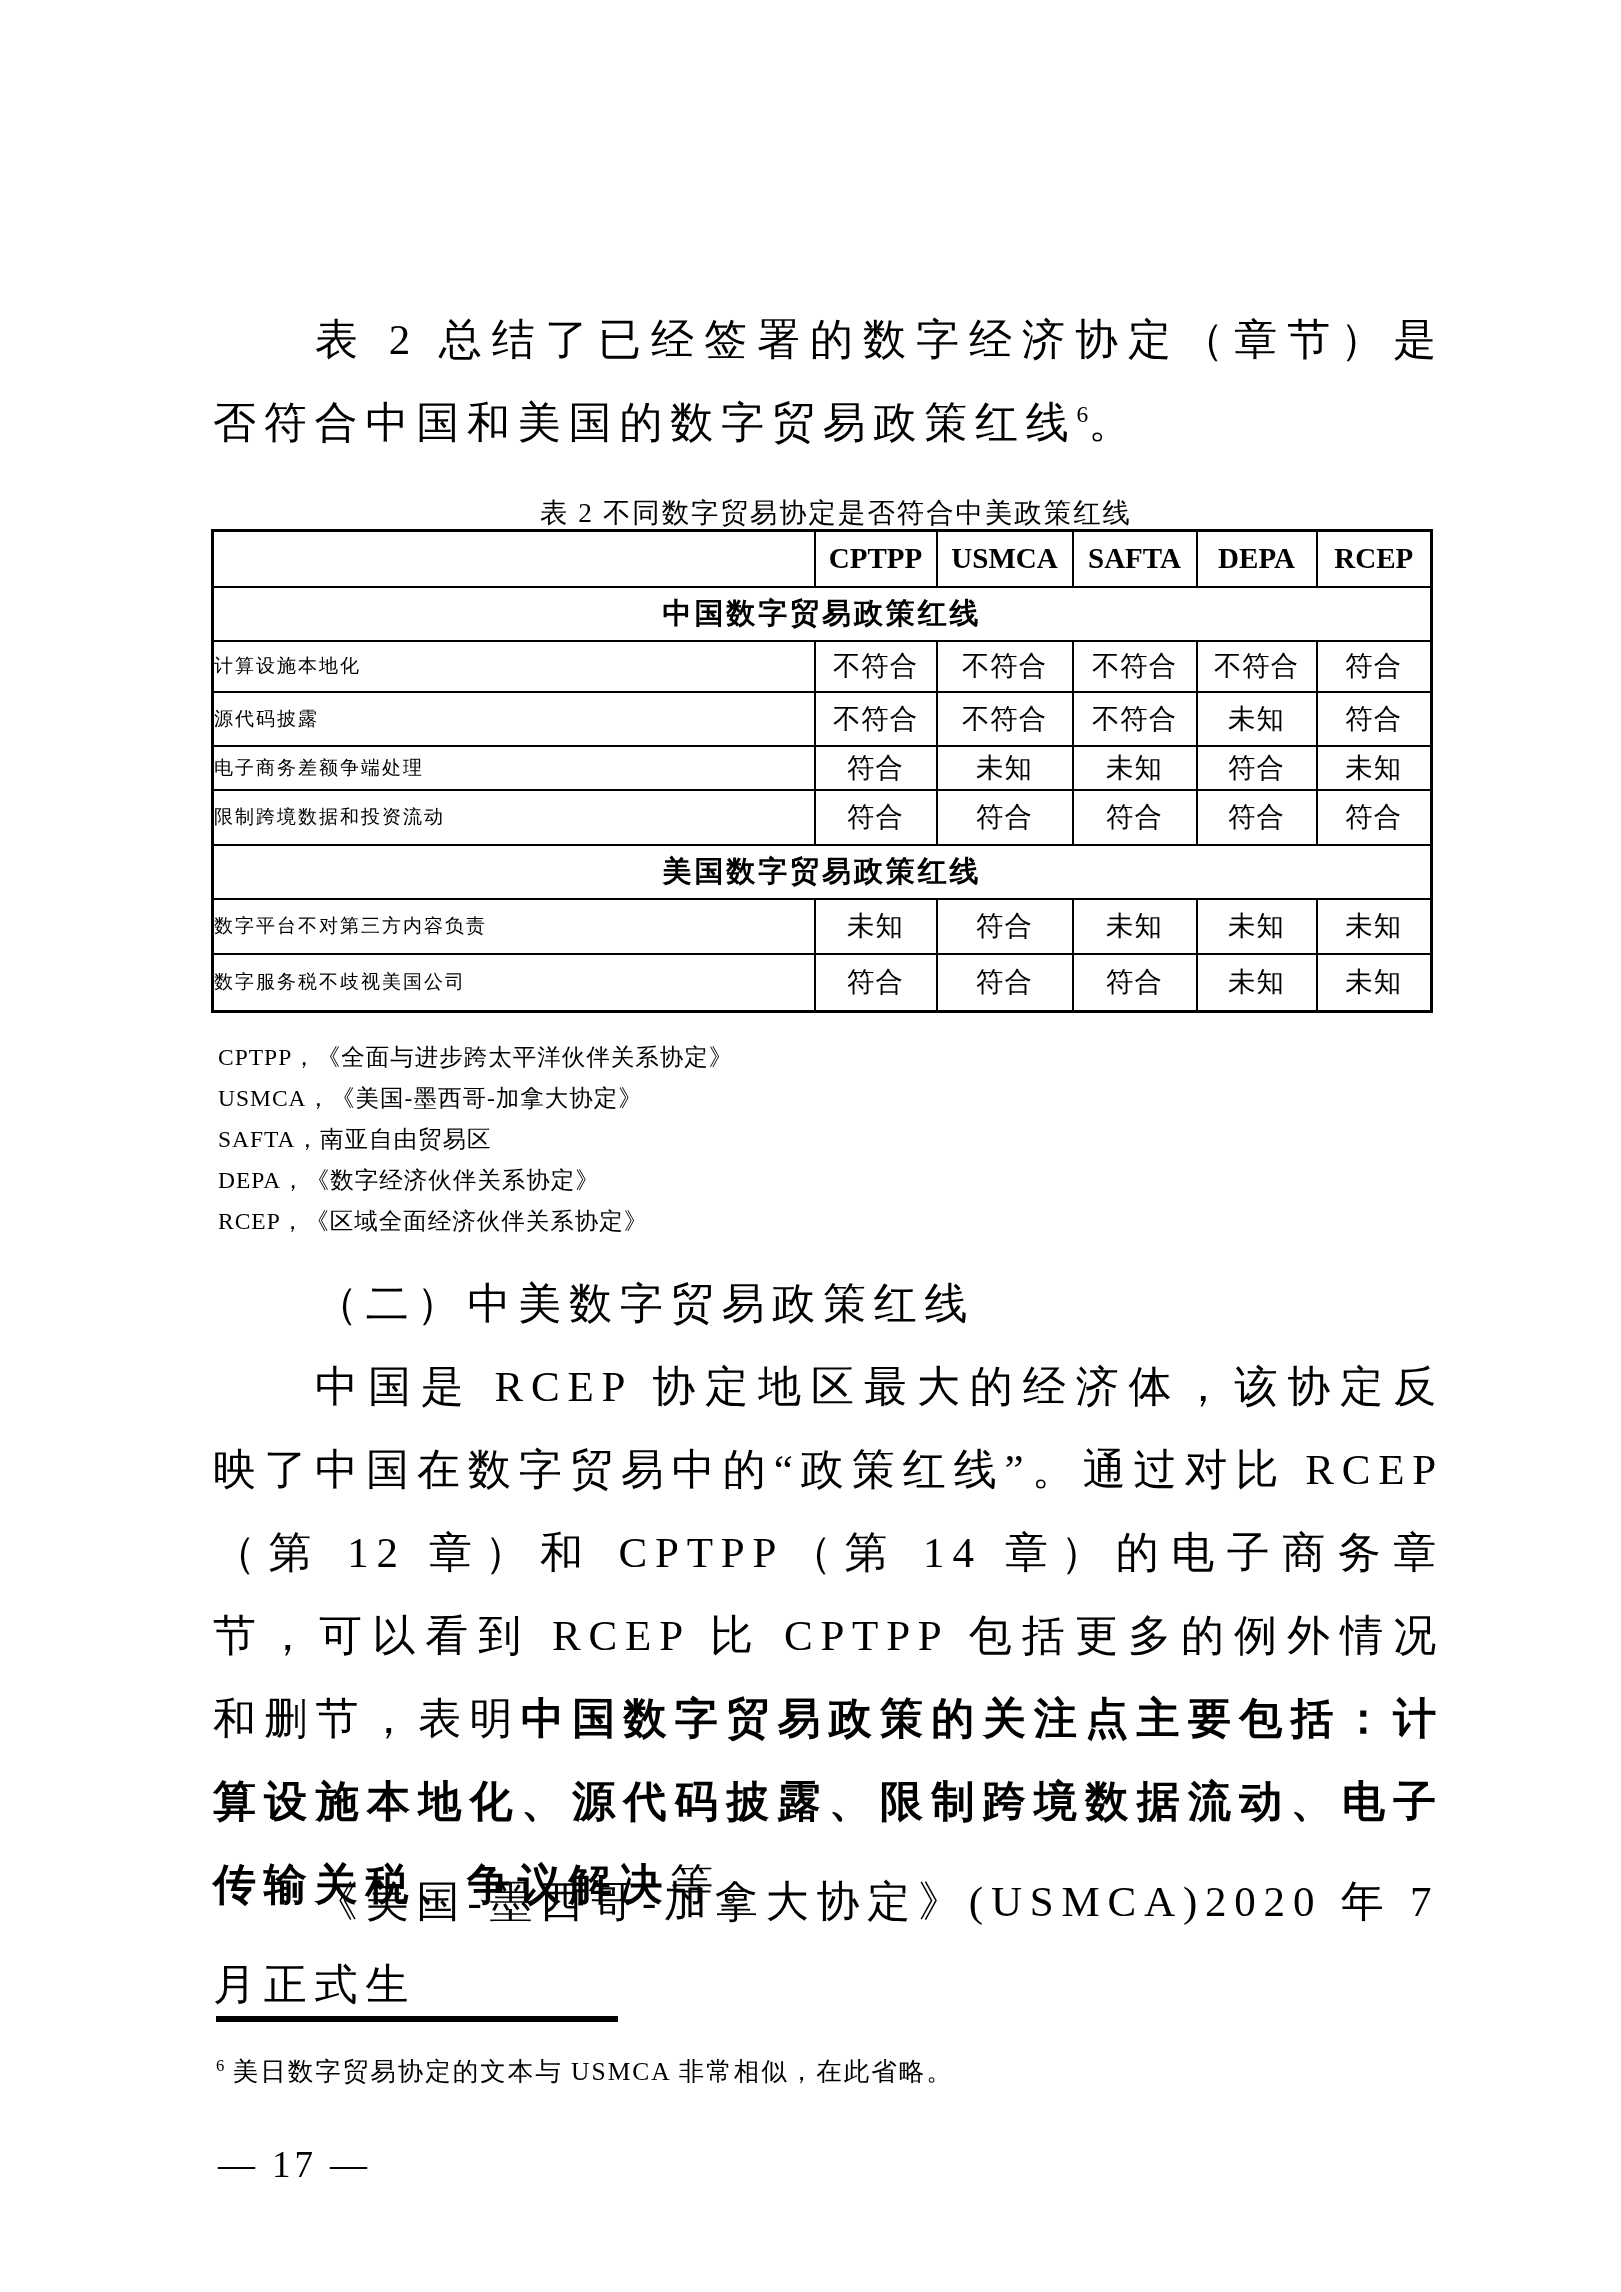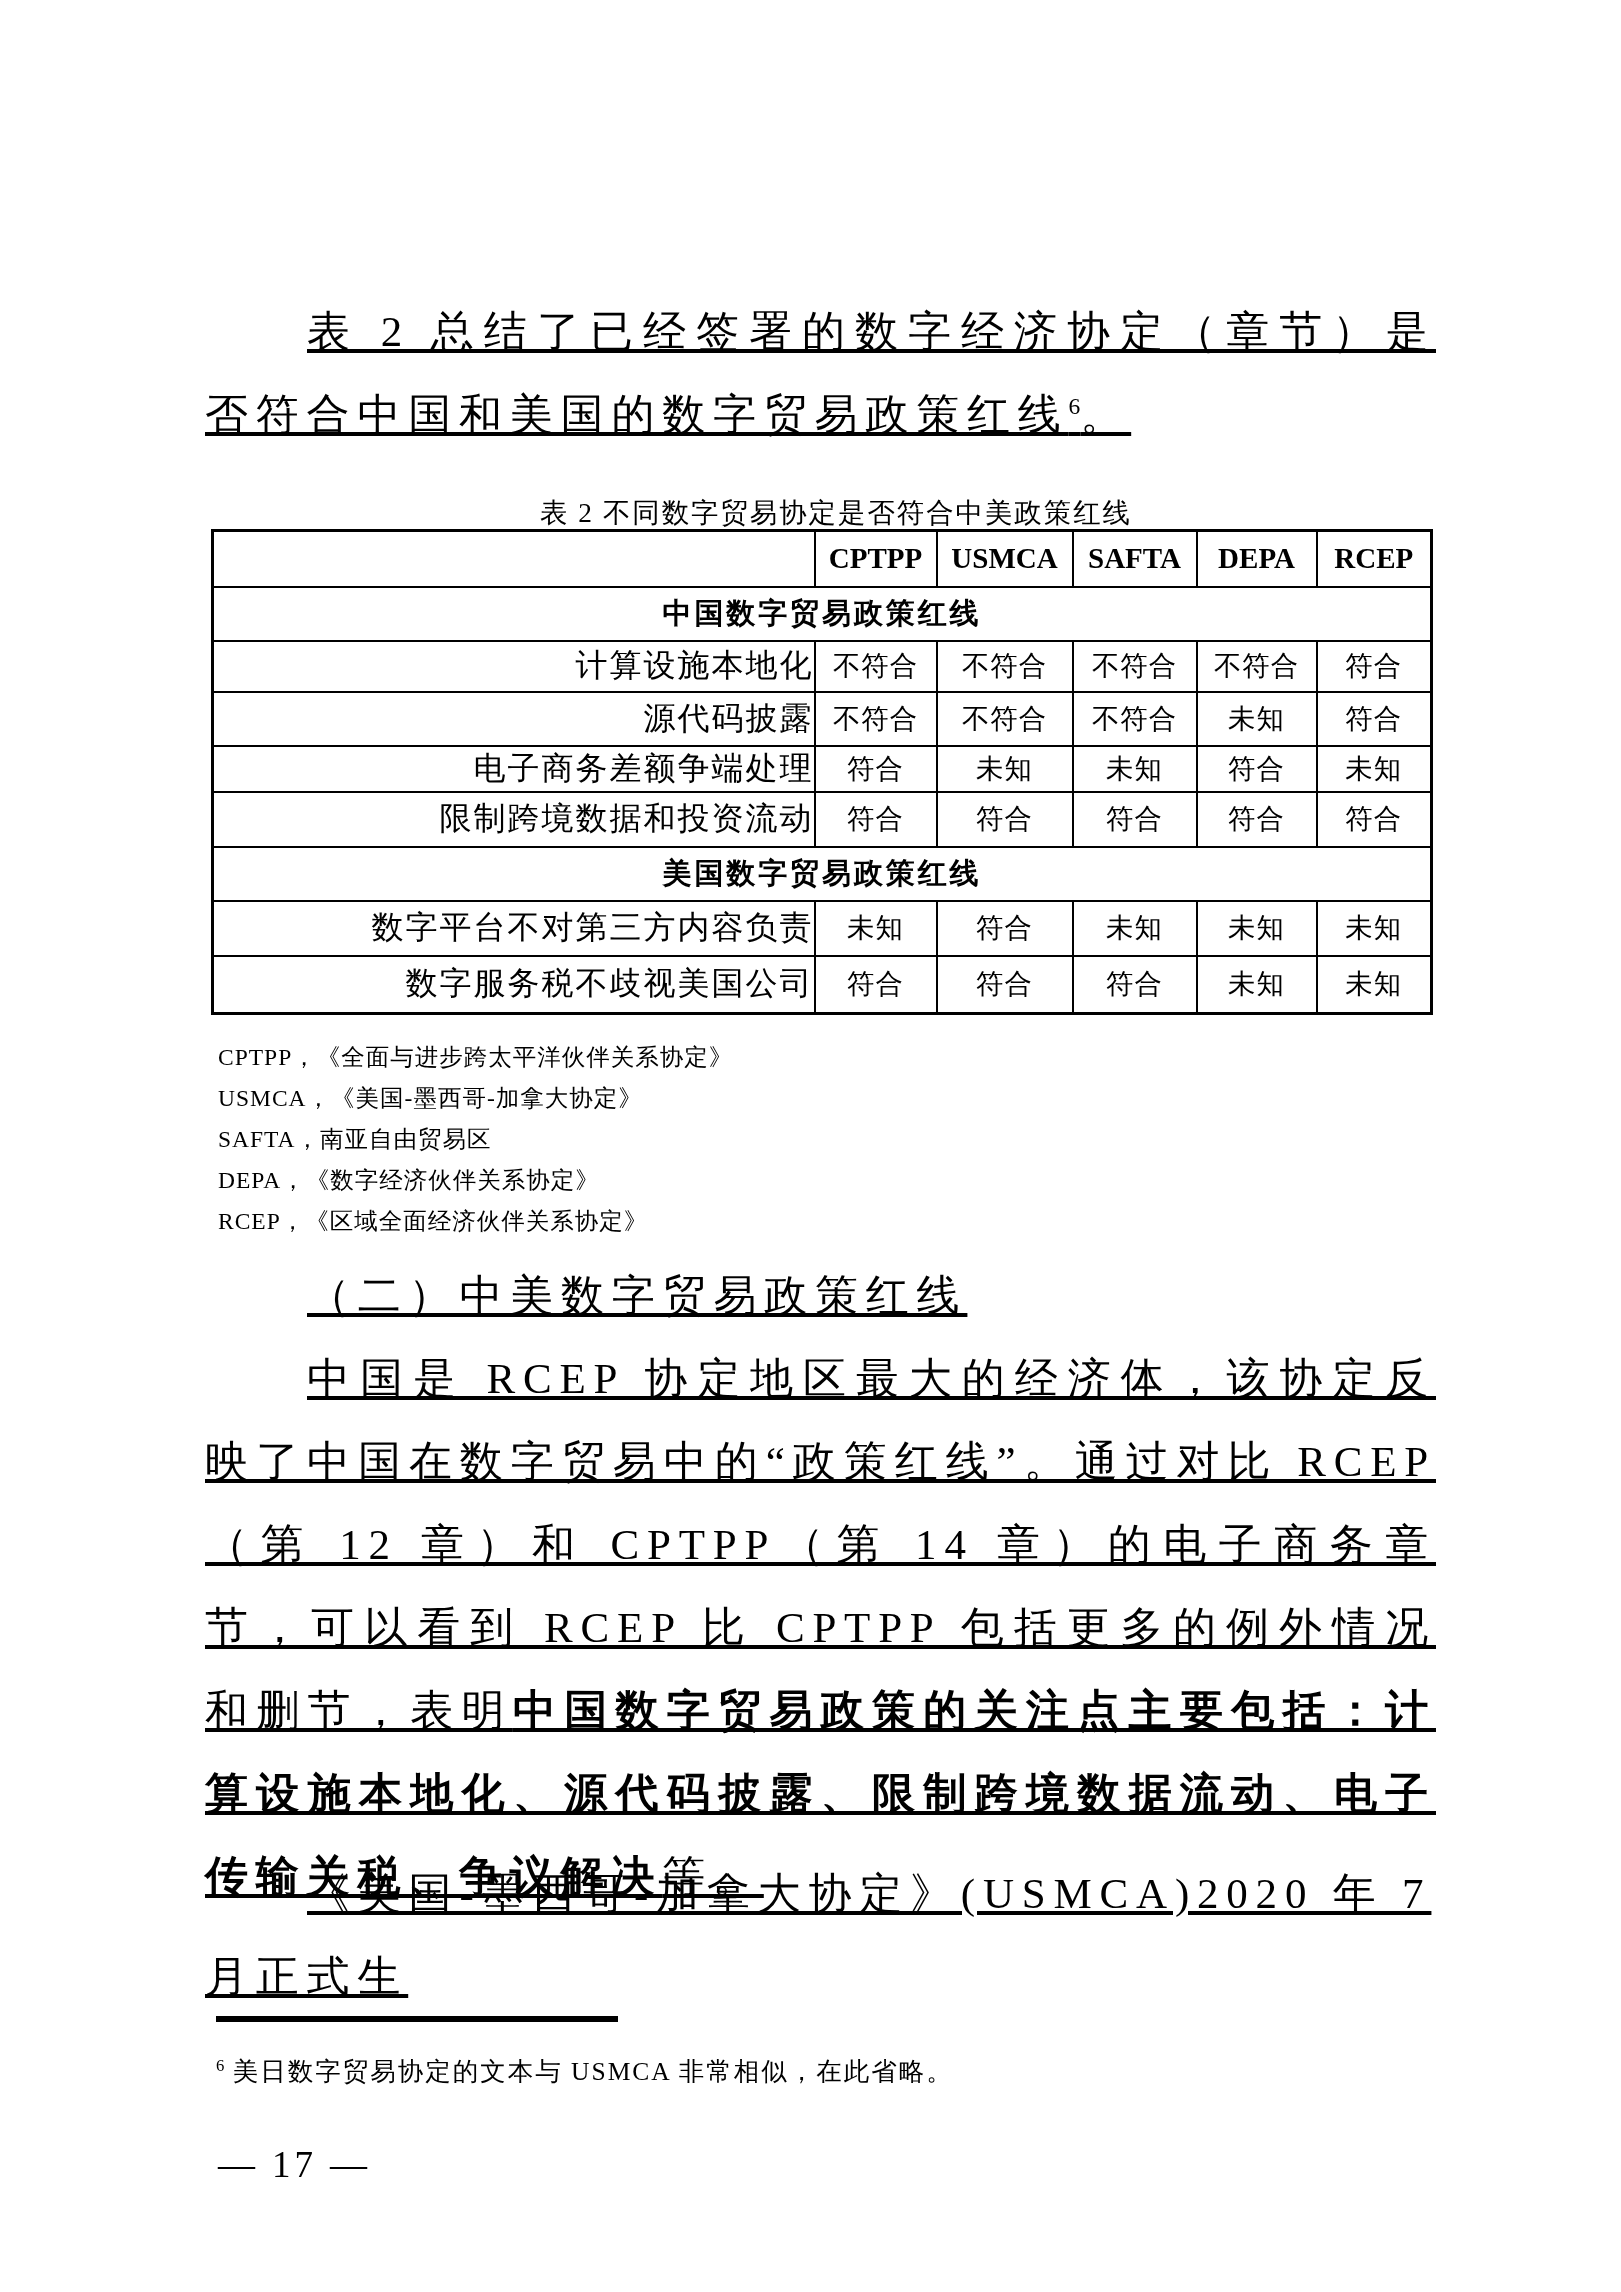--- a/index.html
+++ b/index.html
@@ -2,23 +2,23 @@
 <html><head>
 <meta charset="utf-8">
 <style>
   html,body { margin:0; padding:0; background:#ffffff; }
   .page {
     position:relative; width:1621px; height:2293px; background:#ffffff;
     font-family:"Liberation Serif","DejaVu Serif",serif; color:#000;
     overflow:hidden;
   }
   .body-text {
-    position:absolute; left:201px; width:1231px; margin:4px;
+    position:absolute; left:201px; width:1231px; margin:12px;
     font-size:43px; line-height:83px; letter-spacing:7.8px;
-    text-align:justify; text-justify:inter-character;text-decoration:underline;
+    text-align:justify; text-justify:inter-character;
   }
   .indent { text-indent:102px; }
   .no-justify { text-align:left; }
   .bold { font-weight:700; }
   sup.fnref { font-size:23.5px; vertical-align:super; letter-spacing:0; line-height:0; }
 
   .table-caption {
     position:absolute; left:211px; top:479px; width:1218px;
     text-align:center; font-size:27.4px; letter-spacing:2px; margin:16px;
   }
@@ -27,21 +27,21 @@
     position:absolute; left:211px; top:529px; width:1218px;
     border-collapse:collapse; table-layout:fixed;
     border:3.9px solid #000;
   }
   table.policy th, table.policy td {
     border-top:2.9px solid #000; border-left:2px solid #000;
     padding:0; vertical-align:middle; overflow:hidden;
   }
   table.policy tr.head > * { border-top:none; }
   th.col-h { font-size:29px; font-weight:700; text-align:center; }
-  td.row-label { font-size:32px; text-align:right; padding-left:15.7px; letter-spacing:2px; }
+  td.row-label { font-size:19px; text-align:left; padding-left:15.7px; letter-spacing:2px; }
   td.val { font-size:27.4px; text-align:center; letter-spacing:1px;border-radius:15px; }
   td.sec { font-size:29px; font-weight:700; text-align:center; letter-spacing:2.9px; }
 
   .notes {
     position:absolute; left:218px; top:1037px; margin:0;
     font-size:23.5px; line-height:41px; letter-spacing:1px;
   }
   .fn-sep { position:absolute; left:216px; top:2016px; width:402px; height:5.9px; background:#000; }
   .footnote {
     position:absolute; left:216px; top:2054px; margin:0;

